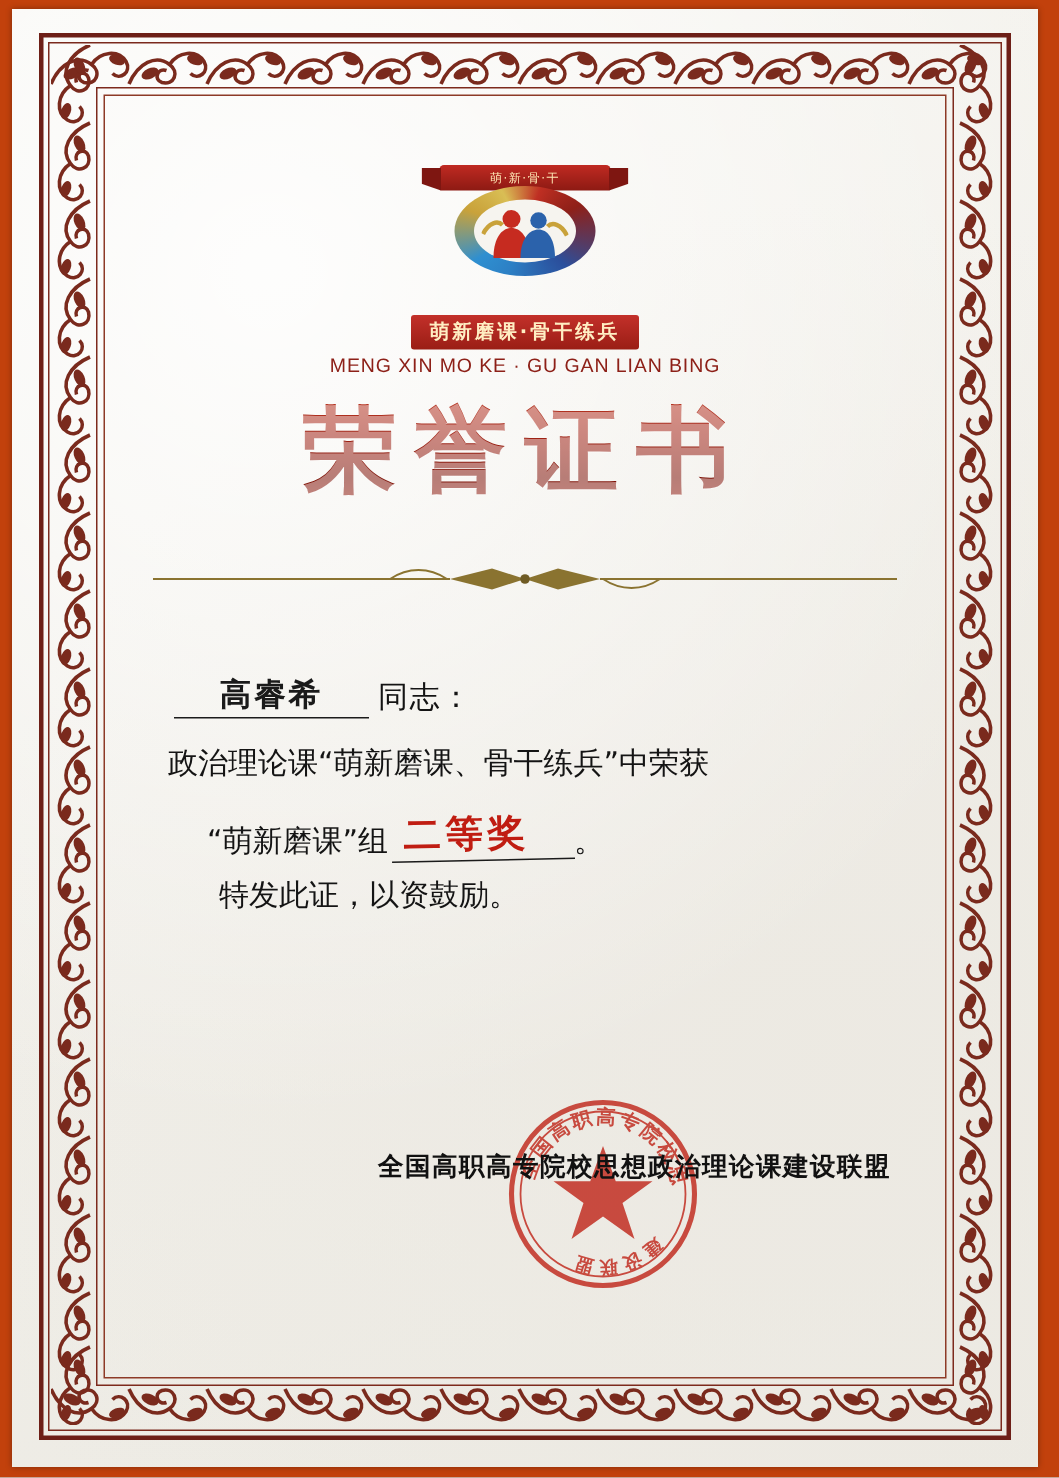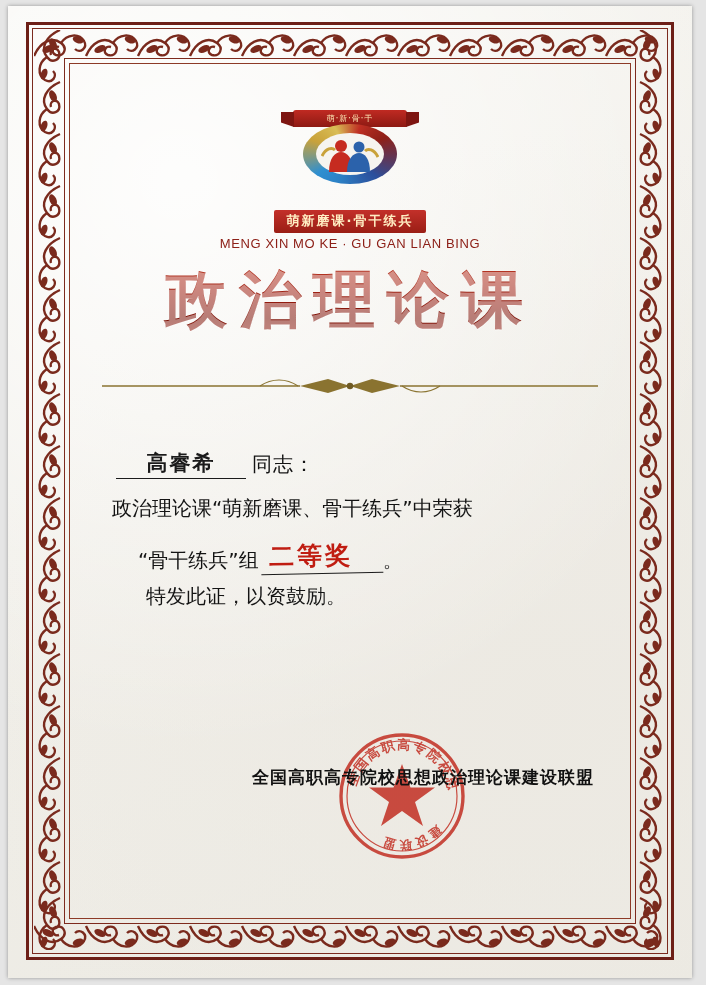--- a/index.html
+++ b/index.html
@@ -12,21 +12,21 @@
     height: 985px;
     overflow: hidden;
     font-family: "Liberation Serif", serif;
   }
 
   
   .page {
     position: relative;
     width: 706px;
     height: 985px;
-    background: #e5e5e5;
+    background: #c2410c;
   }
   .paper {
     position: absolute;
     left: 8px;
     top: 6px;
     width: 684px;
     height: 972px;
     background: #f3f1ec;
     box-shadow: 0 0 4px rgba(0,0,0,0.35);
   }
@@ -418,39 +418,39 @@
           <path d="M26 38 C26 25 32 19 38 19 C44 19 49 25 49 38 Z" fill="#2b62ab"></path>
           <circle cx="38" cy="13" r="5.5" fill="#2b62ab"></circle>
           <path d="M1 22 C5 14 11 13 14 16" fill="none" stroke="#c9a23a" stroke-width="3"></path>
           <path d="M57 23 C53 15 47 14 44 17" fill="none" stroke="#c9a23a" stroke-width="3"></path>
         </svg>
       </div>
       <div class="logo-name">萌新磨课·骨干练兵</div>
       <div class="logo-pinyin">MENG XIN MO KE · GU GAN LIAN BING</div>
     </div>
 
-    <div class="cert-title">政治理论课</div>
+    <div class="cert-title">荣誉证书</div>
 
     <svg class="divider" viewBox="0 0 500 22" preserveAspectRatio="none">
       <path d="M2 12 L200 12" stroke="#8a7330" stroke-width="1.4" fill="none"></path>
       <path d="M300 12 L498 12" stroke="#8a7330" stroke-width="1.4" fill="none"></path>
       <path d="M200 12 L228 5 L250 12 L272 5 L300 12 L272 19 L250 12 L228 19 Z" fill="#8a7330"></path>
       <path d="M160 12 C172 4 186 4 198 12" stroke="#8a7330" stroke-width="1.2" fill="none"></path>
       <path d="M302 12 C314 20 328 20 340 12" stroke="#8a7330" stroke-width="1.2" fill="none"></path>
       <circle cx="250" cy="12" r="3.2" fill="#6f5b24"></circle>
     </svg>
 
     <div class="body-block">
       <div class="recipient-row">
         <span class="recipient-name">高睿希</span>
         <span class="comrade">同志：</span>
       </div>
       <div class="line">政治理论课“萌新磨课、骨干练兵”中荣获</div>
       <div class="award-line">
-        <span>“骨干练兵”组</span>
+        <span>“萌新磨课”组</span>
         <span class="award-value">二等奖</span>
         <span class="punct">。</span>
       </div>
       <div class="line indent">特发此证，以资鼓励。</div>
     </div>
 
     <svg class="seal" viewBox="0 0 132 132">
       <circle cx="66" cy="66" r="61" fill="none" stroke="#c0281c" stroke-width="3.4"></circle>
       <circle cx="66" cy="66" r="55" fill="none" stroke="#c0281c" stroke-width="1.2"></circle>
       <path d="M66 34 L74.5 57.5 L99 57.5 L79 72 L87 96 L66 81 L45 96 L53 72 L33 57.5 L57.5 57.5 Z" fill="#c0281c"></path>

